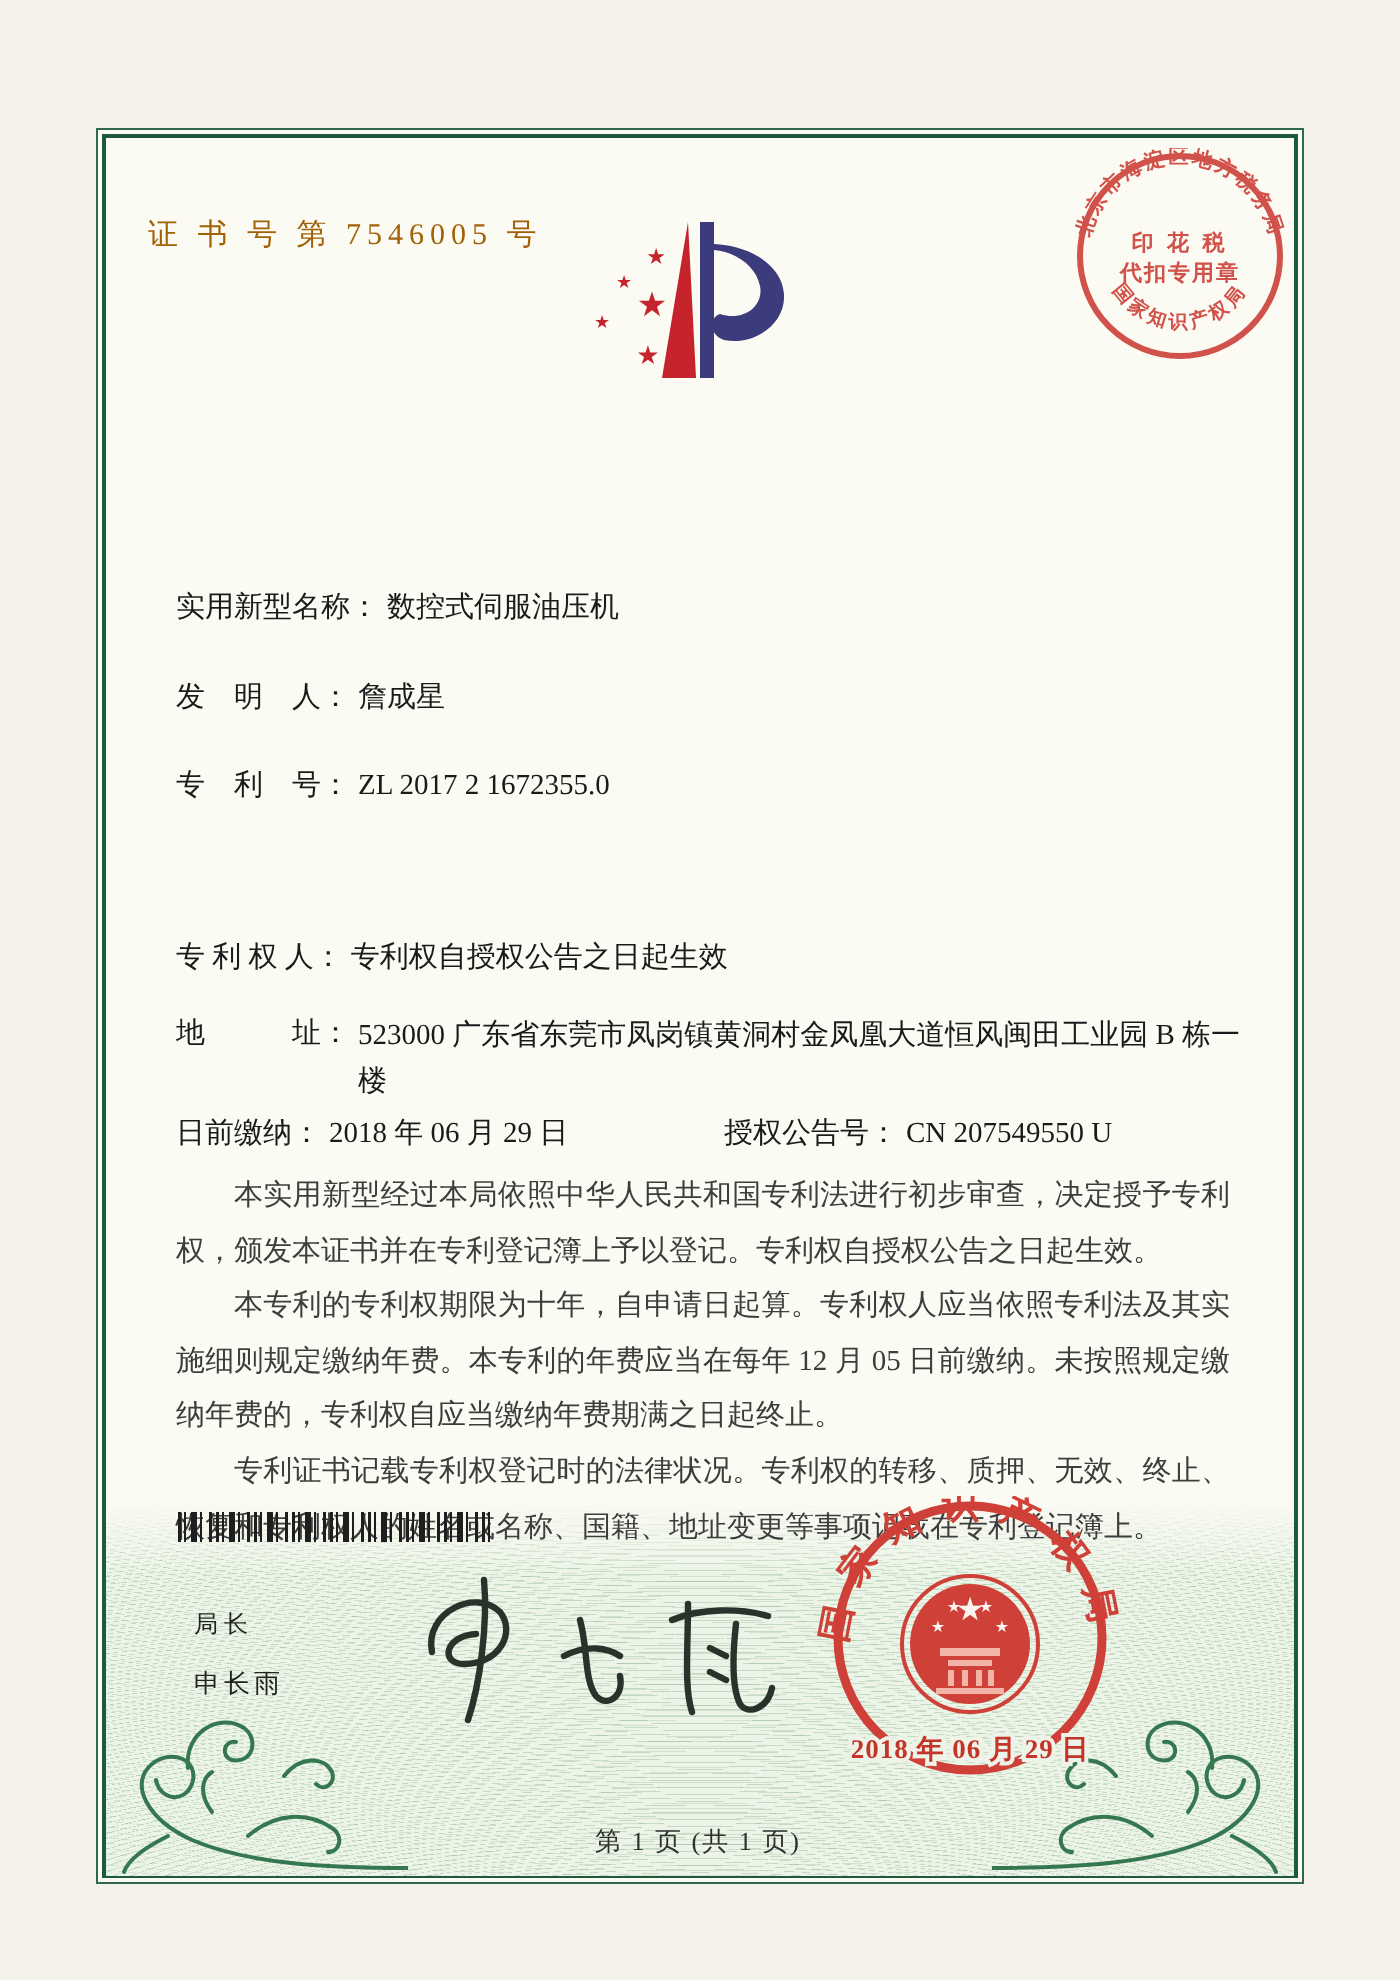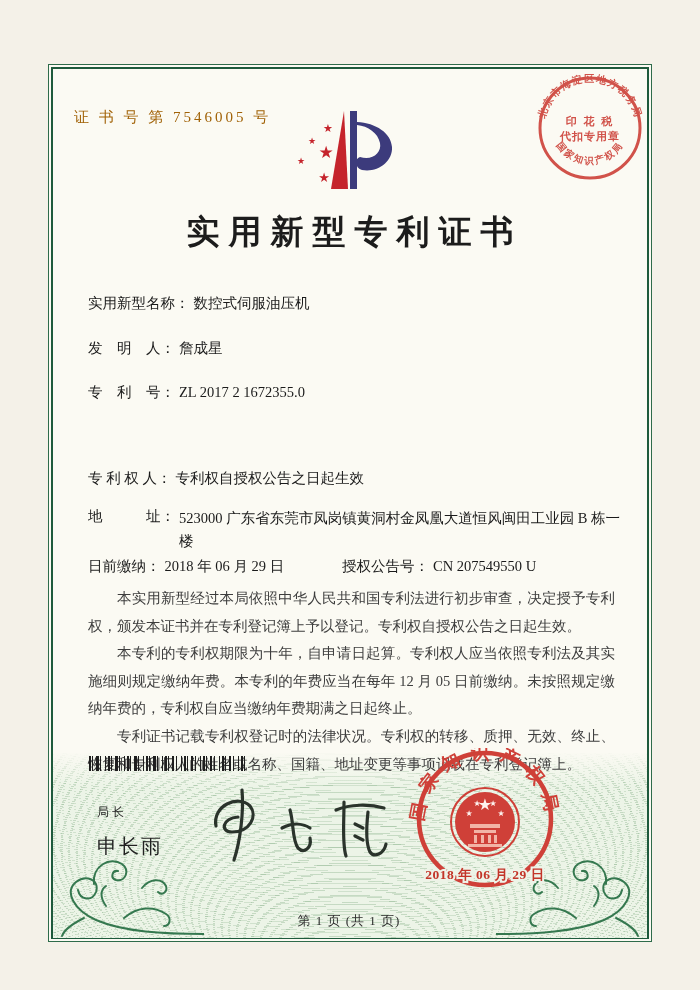--- a/index.html
+++ b/index.html
@@ -35,21 +35,21 @@
   .body-text p{margin:0;font-size:14.5px;line-height:27.6px;text-indent:2em;text-align:justify;color:#3d3d3d;}
   
   .barcode{position:absolute;left:89px;top:756px;width:158px;height:15px;
     background:repeating-linear-gradient(90deg,
       #1e1e1e 0 1.5px,transparent 1.5px 3px,
       #1e1e1e 3px 4px,transparent 4px 6.5px,
       #1e1e1e 6.5px 9.5px,transparent 9.5px 11px,
       #1e1e1e 11px 12px,transparent 12px 15.5px,
       #1e1e1e 15.5px 17px,transparent 17px 19px);}
   .director-title{position:absolute;left:97px;top:804px;font-size:12px;letter-spacing:3px;color:#222;}
-  .director-name{position:absolute;left:97px;top:833px;font-size:20px;letter-spacing:2px;color:#222;}
+  .director-name{position:absolute;left:97px;top:833px;font-size:13px;letter-spacing:2px;color:#222;}
   .signature{position:absolute;left:198px;top:784px;}
   .main-seal{position:absolute;left:408px;top:748px;}
   .tax-seal{position:absolute;left:536px;top:74px;opacity:.95;}
   .logo{position:absolute;left:272px;top:106px;}
   .footer{position:absolute;left:48px;top:912px;width:602px;text-align:center;font-size:13px;color:#2e2e2e;letter-spacing:1px;}
   .corner{position:absolute;top:848px;}
   .corner-left{left:54px;}
   .corner-right{left:496px;transform:scaleX(-1);}
   svg text{font-family:"Liberation Serif","DejaVu Serif",serif;}
 </style>
@@ -112,41 +112,40 @@
         <text x="29" y="58" font-size="9" text-anchor="middle">★</text>
         <text x="52" y="76" font-size="13" text-anchor="middle">★</text>
         <polygon points="72,5 76,83 59,83"></polygon>
       </g>
       <g fill="#3c3b7c">
         <path d="M78,5 L85,5 L85,16 C104,17 119,27 120,41 C121,56 105,67 90,64 C83,62 82,53 88,51 C100,55 110,47 108,37 C106,27 96,20 85,19 L85,83 L78,83 Z"></path>
       </g>
     </svg>
   </div>
 
-  <div class="title">实用新型专利证书</div>
 
   <div class="fr" style="top:294px">
     <span class="flabel">实用新型名称：</span><span class="fval">数控式伺服油压机</span>
   </div>
   <div class="fr" style="top:339px">
     <span class="flabel">发　明　人：</span><span class="fval">詹成星</span>
   </div>
   <div class="fr" style="top:383px">
     <span class="flabel">专　利　号：</span><span class="fval">ZL 2017 2 1672355.0</span>
   </div>
   <div class="fr" style="top:469px">
     <span class="flabel">专 利 权 人：</span><span class="fval">专利权自授权公告之日起生效</span>
   </div>
   <div class="fr fr-addr" style="top:507px">
     <span class="flabel">地　　　址：</span><span class="fval">523000 广东省东莞市凤岗镇黄洞村金凤凰大道恒风闽田工业园 B 栋一楼</span>
   </div>
   <div class="fr" style="top:557px">
     <span class="flabel">日前缴纳：</span><span class="fval">2018 年 06 月 29 日</span>
   </div>
-  <div class="fr" style="top:557px;left:342px">
+  <div class="fr" style="top:557px;left:362px">
     <span class="flabel">授权公告号：</span><span class="fval">CN 207549550 U</span>
   </div>
 
   <div class="body-text">
     <p>本实用新型经过本局依照中华人民共和国专利法进行初步审查，决定授予专利权，颁发本证书并在专利登记簿上予以登记。专利权自授权公告之日起生效。</p>
     <p>本专利的专利权期限为十年，自申请日起算。专利权人应当依照专利法及其实施细则规定缴纳年费。本专利的年费应当在每年 12 月 05 日前缴纳。未按照规定缴纳年费的，专利权自应当缴纳年费期满之日起终止。</p>
     <p>专利证书记载专利权登记时的法律状况。专利权的转移、质押、无效、终止、恢复和专利权人的姓名或名称、国籍、地址变更等事项记载在专利登记簿上。</p>
   </div>
 
   <div class="barcode"></div>

